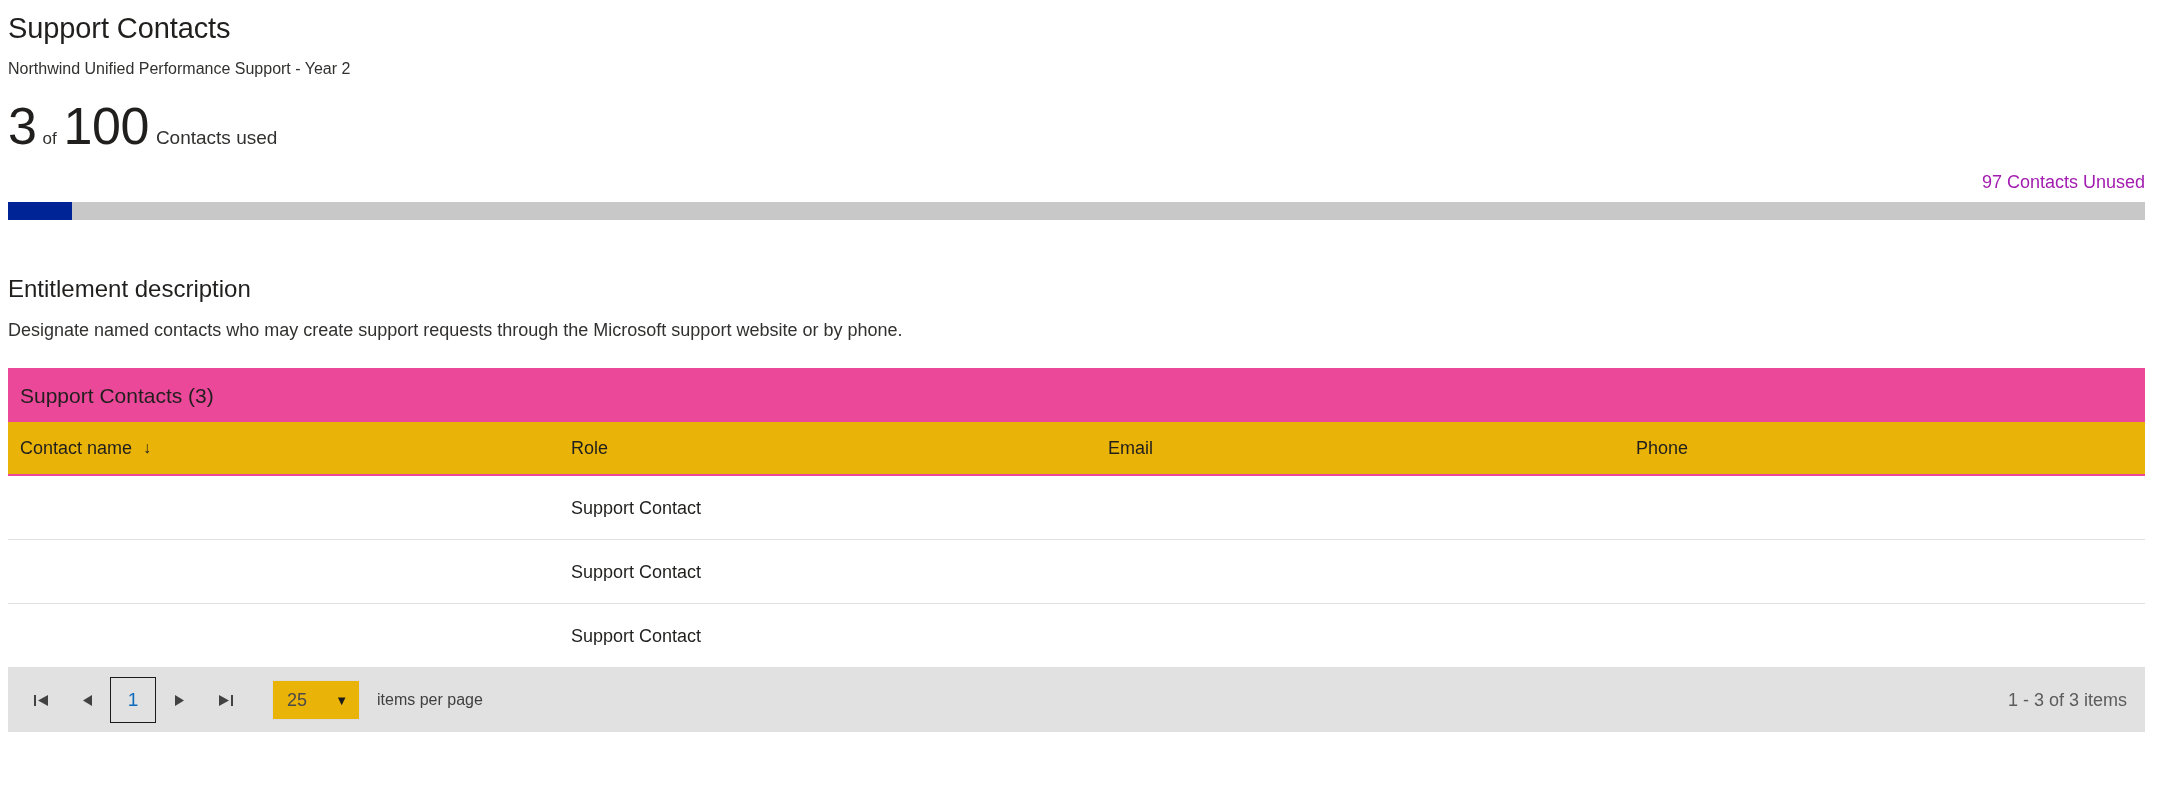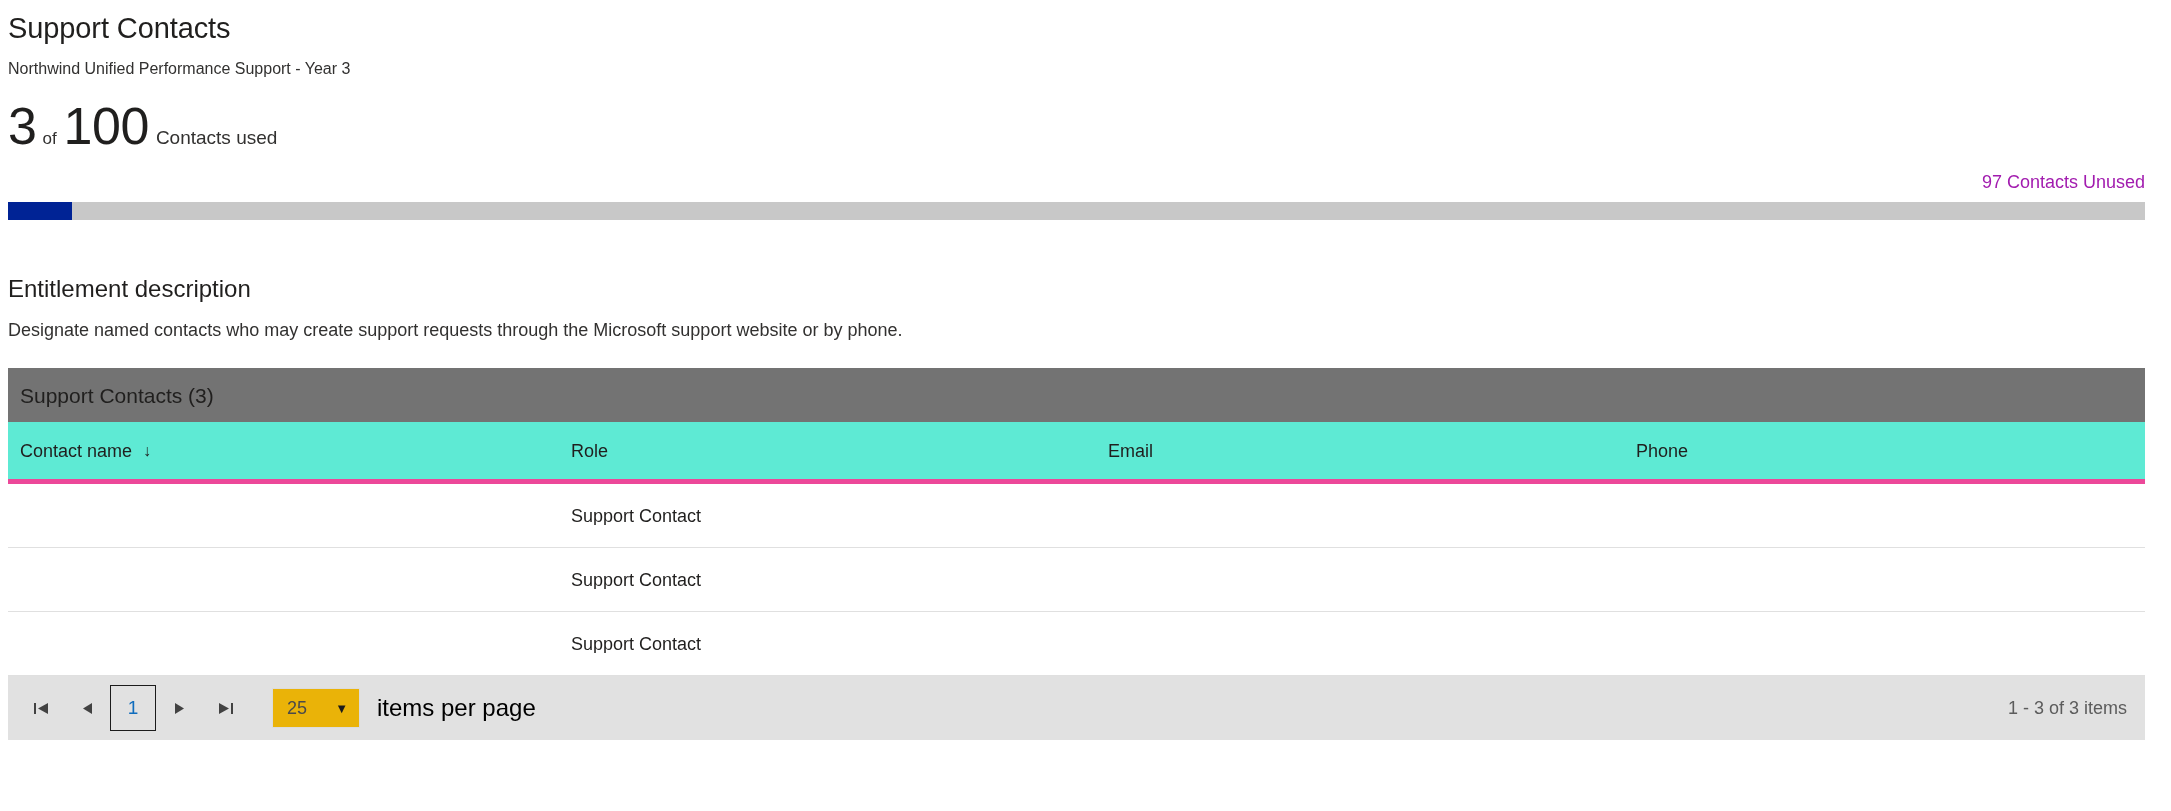--- a/index.html
+++ b/index.html
@@ -142,39 +142,39 @@
     line-height: 1.3;
   }
 
   
   .grid {
     width: 2137px;
     margin-top: 26px;
     border: none;
   }
   .grid-title-bar {
-    background: #737373;
+    background: #ec4899;
     height: 54px;
     display: flex;
     align-items: center;
     padding-left: 12px;
   }
   .grid-title {
     font-size: 21px;
     font-weight: 400;
     color: #201f1e;
     line-height: 1;
   }
 
   .grid-head {
-    background: #5eead4;
-    height: 62px;
-    display: flex;
-    align-items: center;
-    border-bottom: 5px solid #ec4899;
+    background: #eab308;
+    height: 54px;
+    display: flex;
+    align-items: center;
+    border-bottom: 2px solid #ec4899;
   }
   .th {
     font-size: 18px;
     font-weight: 400;
     color: #201f1e;
     padding-left: 12px;
     display: flex;
     align-items: center;
     line-height: 1;
   }
@@ -250,38 +250,38 @@
     display: flex;
     align-items: center;
     justify-content: space-between;
     padding: 0 11px 0 14px;
     font-size: 18px;
     color: #4a4a4a;
   }
   .caret { font-size: 13px; color: #1b1b1b; }
   .pager-label {
     margin-left: 17px;
-    font-size: 24px;
-    color: #000000;
+    font-size: 16px;
+    color: #404040;
     line-height: 1;
   }
   .pager-summary {
     margin-left: auto;
     font-size: 18px;
     color: #5c5c5c;
     line-height: 1;
   }
 </style>
 </head>
 <body>
 
 <div class="page">
 
   <h1 class="page-title">Support Contacts</h1>
-  <p class="page-subtitle">Northwind Unified Performance Support - Year 3</p>
+  <p class="page-subtitle">Northwind Unified Performance Support - Year 2</p>
 
   <div class="usage-row">
     <span class="usage-big">3</span>
     <span class="usage-of">of</span>
     <span class="usage-big">100</span>
     <span class="usage-caption">Contacts used</span>
   </div>
 
   <div class="unused-label-row">
     <span class="unused-label">97 Contacts Unused</span>

